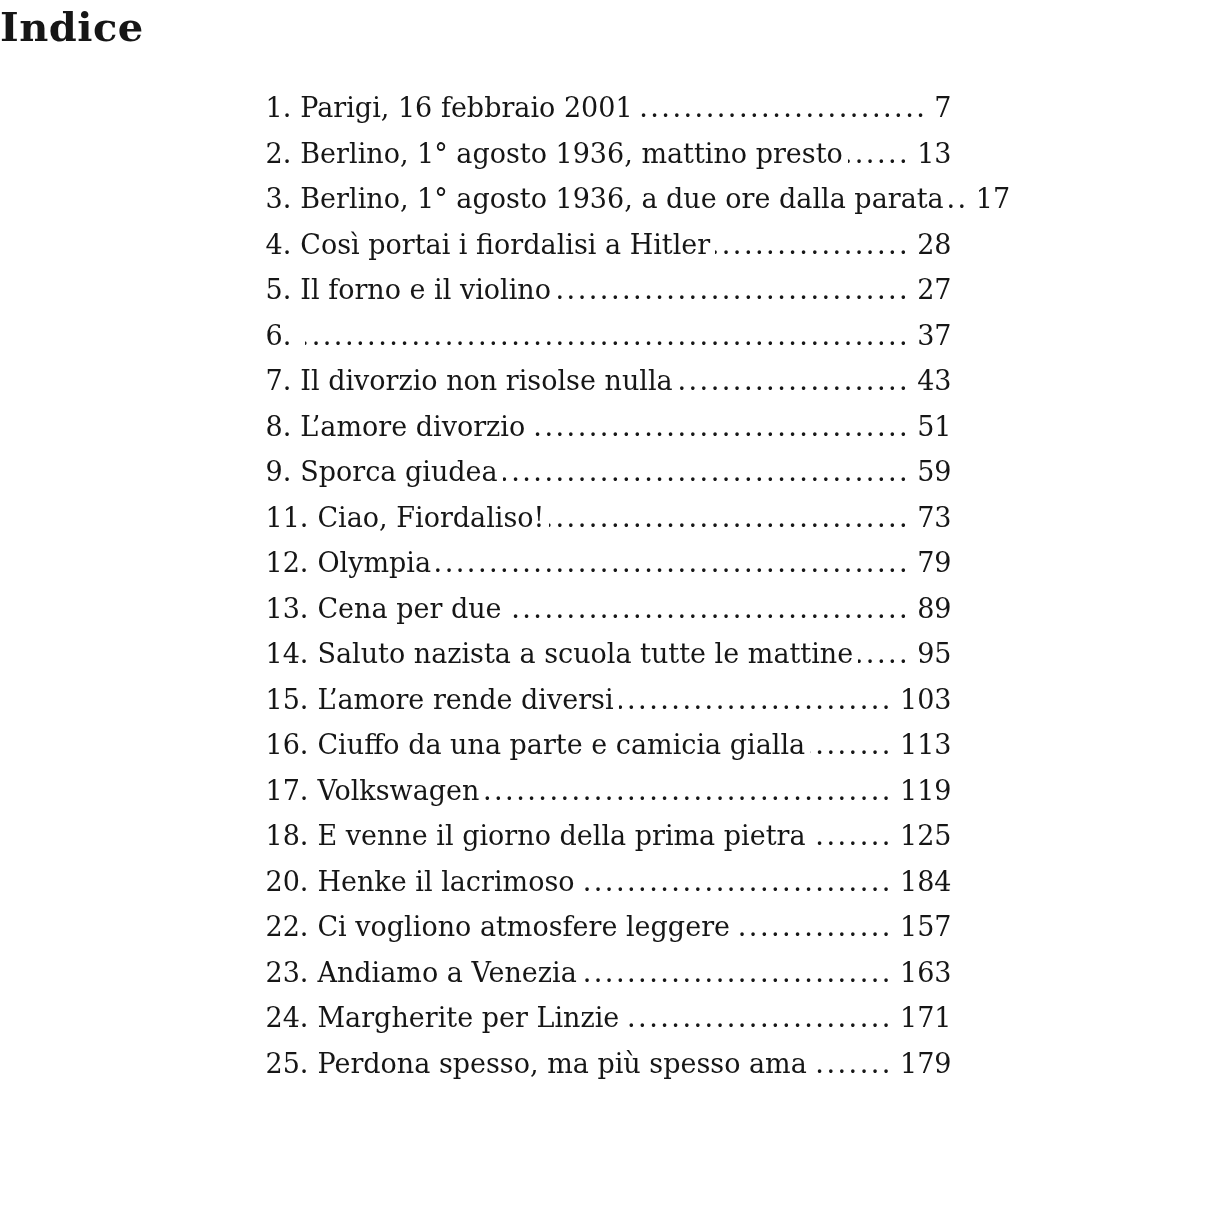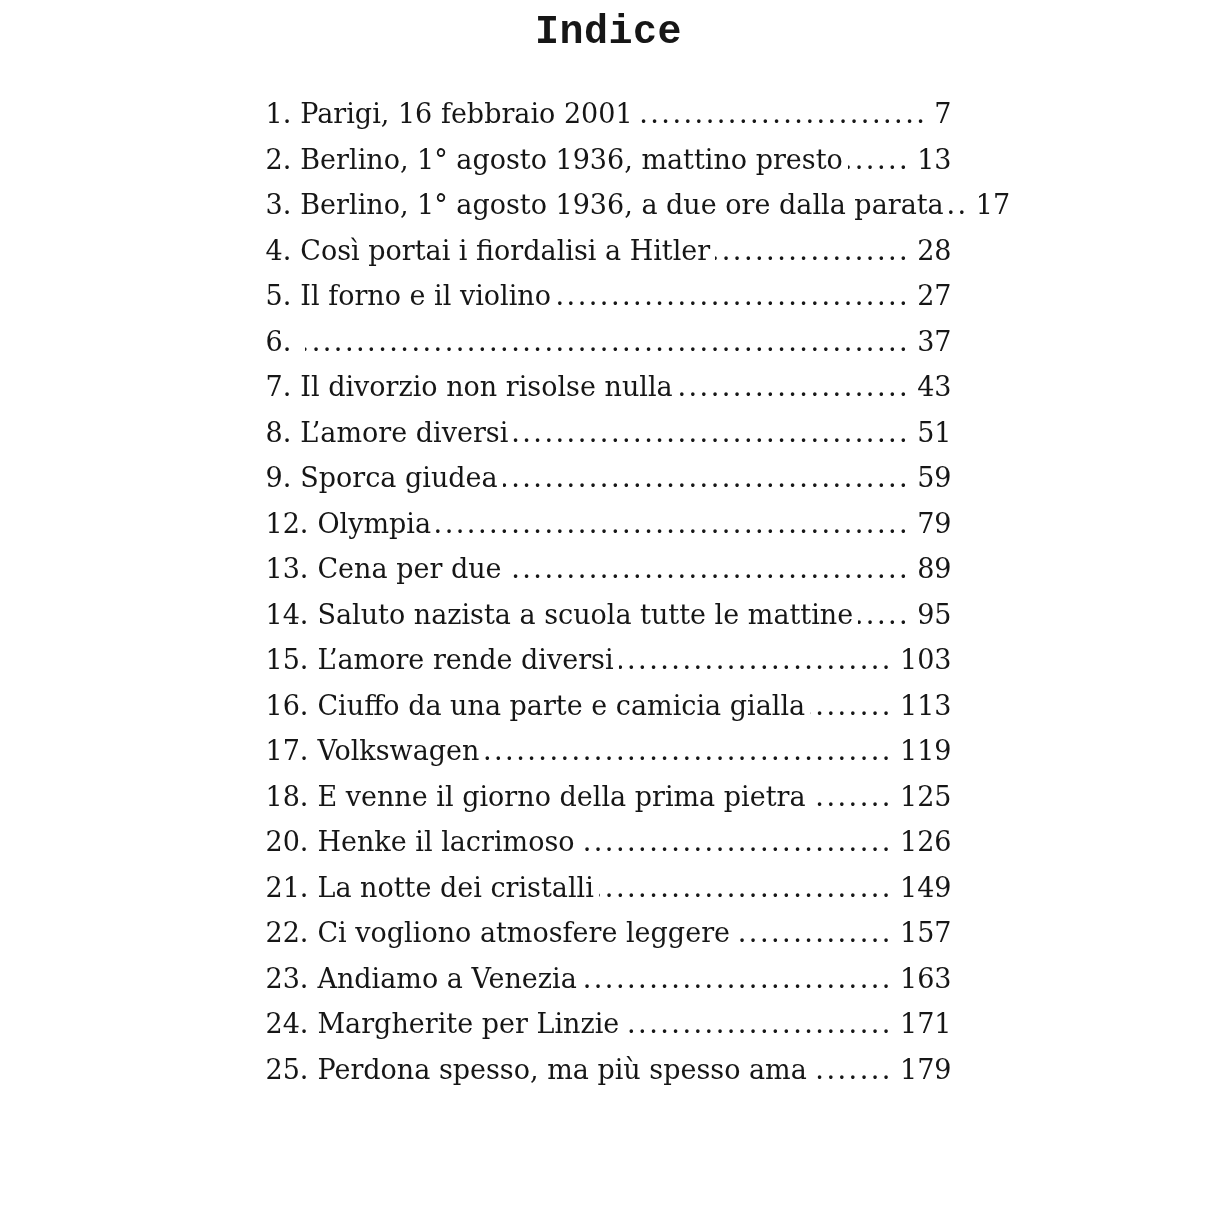--- a/index.html
+++ b/index.html
@@ -11,27 +11,25 @@
     position: relative;
     width: 1217px;
     height: 1217px;
     background: #ffffff;
     overflow: hidden;
     font-family: "DejaVu Serif", "Liberation Serif", serif;
     color: #161616;
   }
   .page-title {
     margin: 0;
-    padding-top: 8px;
-    text-align: center;
+    padding-top: 2px;
     font-size: 40px;
     line-height: 50px;
     font-weight: bold;
     letter-spacing: 0.5px;
-    font-family: Liberation Mono, monospace;
   }
   .toc-list {
     width: 686px;
     margin: 33px auto 0 auto;
   }
   .toc-row {
     display: flex;
     align-items: baseline;
     line-height: 45.5px;
     font-size: 27px;
@@ -112,33 +110,39 @@
 
   <div class="toc-row">
     <span class="chapter-label chapter-num">7.</span>
     <span class="chapter-label chapter-title">Il divorzio non risolse nulla</span>
     <span class="dot-leader"></span>
     <span class="page-num">43</span>
   </div>
 
   <div class="toc-row">
     <span class="chapter-label chapter-num">8.</span>
-    <span class="chapter-label chapter-title">L’amore diversi</span>
+    <span class="chapter-label chapter-title">L’amore divorzio</span>
     <span class="dot-leader"></span>
     <span class="page-num">51</span>
   </div>
 
   <div class="toc-row">
     <span class="chapter-label chapter-num">9.</span>
     <span class="chapter-label chapter-title">Sporca giudea</span>
     <span class="dot-leader"></span>
     <span class="page-num">59</span>
   </div>
 
 
+  <div class="toc-row">
+    <span class="chapter-label chapter-num">11.</span>
+    <span class="chapter-label chapter-title">Ciao, Fiordaliso!</span>
+    <span class="dot-leader"></span>
+    <span class="page-num">73</span>
+  </div>
 
   <div class="toc-row">
     <span class="chapter-label chapter-num">12.</span>
     <span class="chapter-label chapter-title italic">Olympia</span>
     <span class="dot-leader"></span>
     <span class="page-num">79</span>
   </div>
 
   <div class="toc-row">
     <span class="chapter-label chapter-num">13.</span>
@@ -180,29 +184,23 @@
     <span class="chapter-label chapter-title">E venne il giorno della prima pietra</span>
     <span class="dot-leader"></span>
     <span class="page-num">125</span>
   </div>
 
 
   <div class="toc-row">
     <span class="chapter-label chapter-num">20.</span>
     <span class="chapter-label chapter-title">Henke il lacrimoso</span>
     <span class="dot-leader"></span>
-    <span class="page-num">126</span>
-  </div>
-
-  <div class="toc-row">
-    <span class="chapter-label chapter-num">21.</span>
-    <span class="chapter-label chapter-title">La notte dei cristalli</span>
-    <span class="dot-leader"></span>
-    <span class="page-num">149</span>
-  </div>
+    <span class="page-num">184</span>
+  </div>
+
 
   <div class="toc-row">
     <span class="chapter-label chapter-num">22.</span>
     <span class="chapter-label chapter-title">Ci vogliono atmosfere leggere</span>
     <span class="dot-leader"></span>
     <span class="page-num">157</span>
   </div>
 
   <div class="toc-row">
     <span class="chapter-label chapter-num">23.</span>

